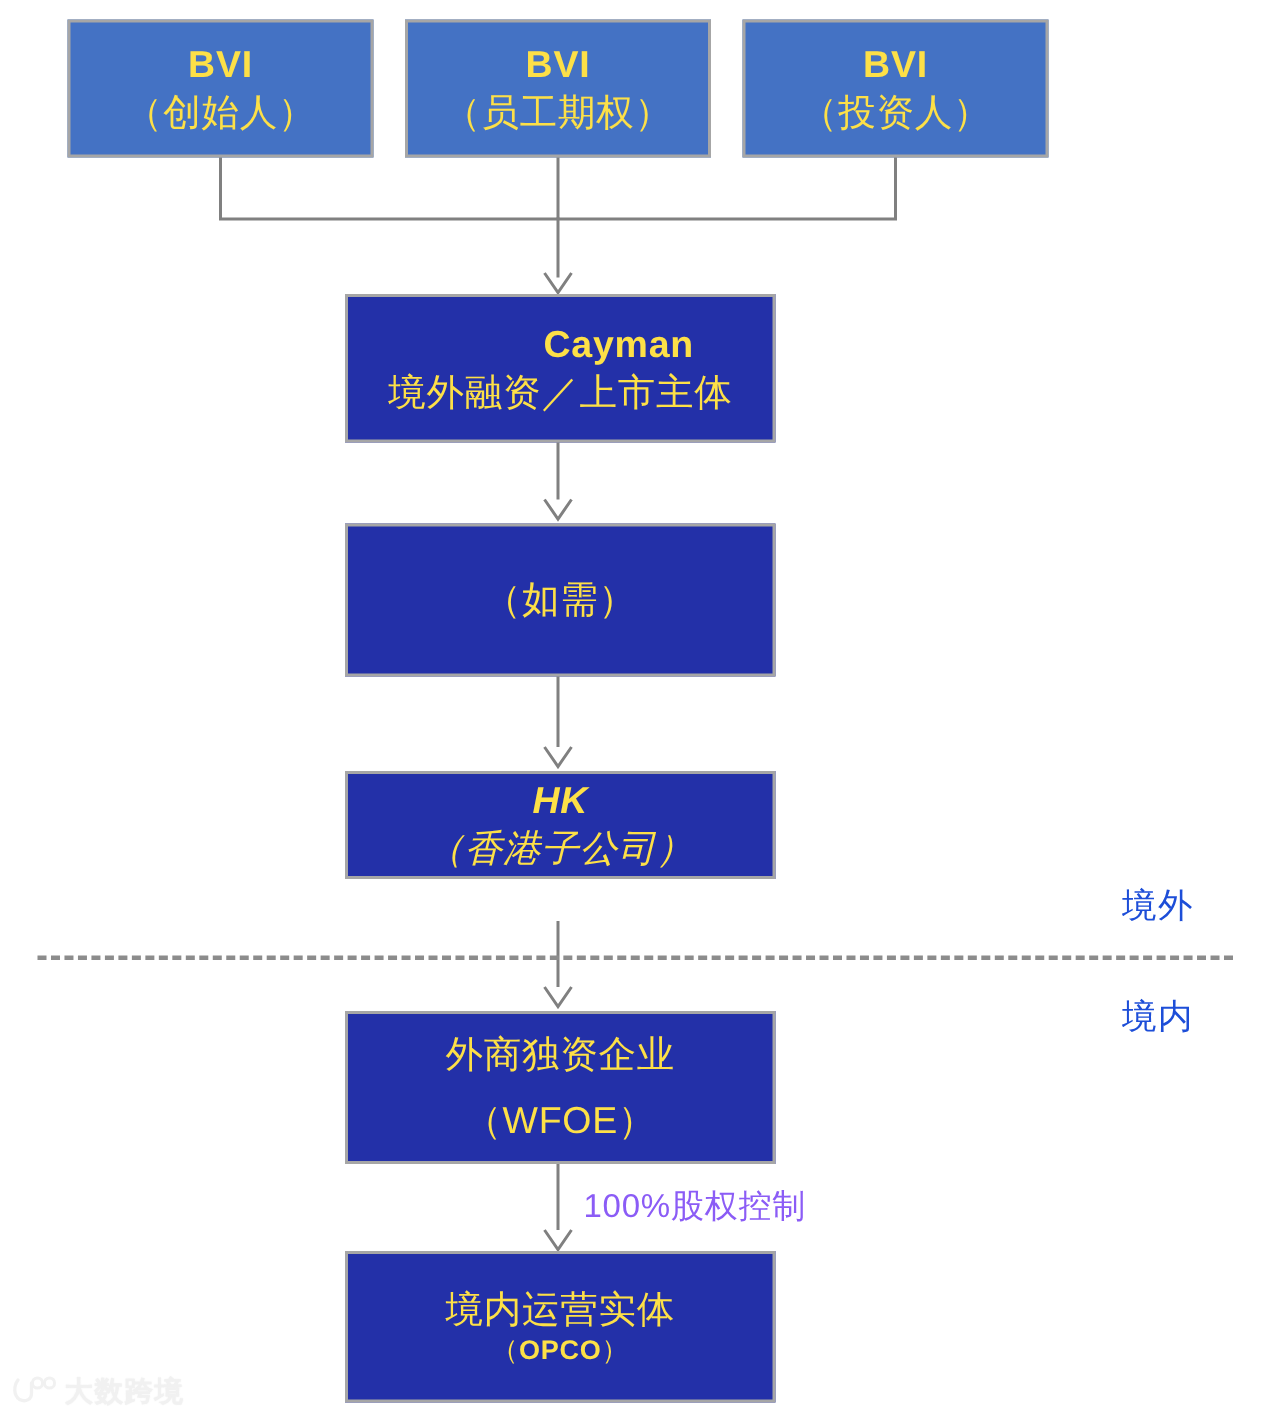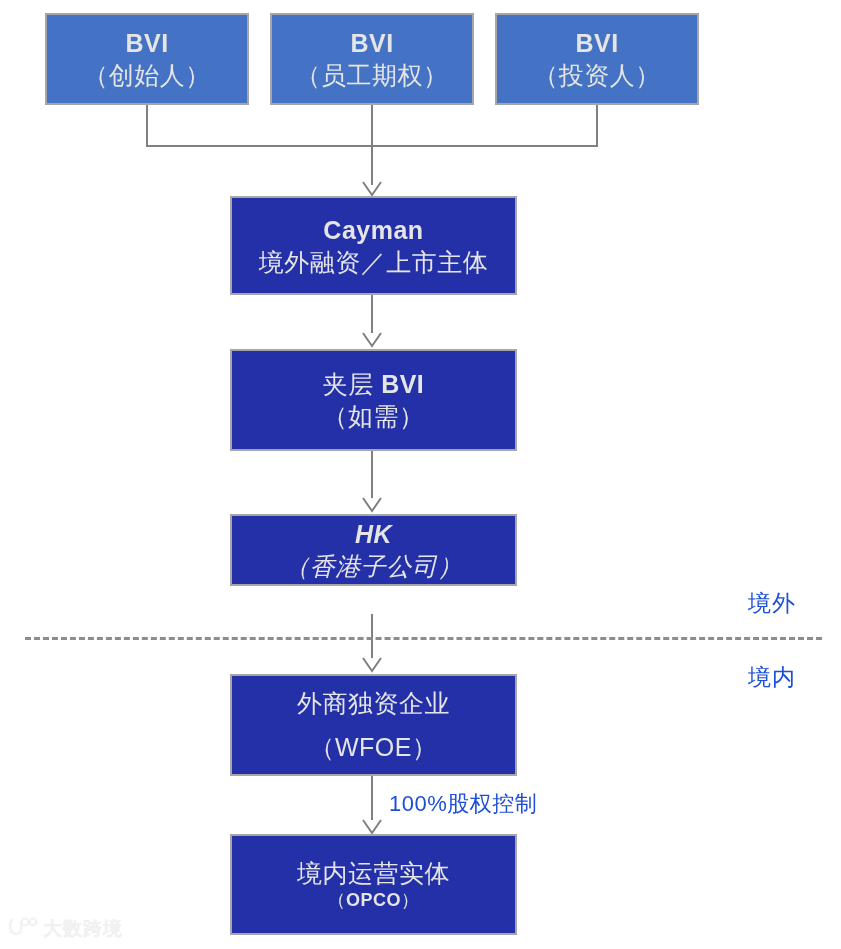--- a/index.html
+++ b/index.html
@@ -16,24 +16,24 @@
     height: 949px;
     background: #ffffff;
     overflow: hidden;
   }
 
   
   .node {
     position: absolute;
     box-sizing: border-box;
     border: 2px solid #a6a6a6;
-    color: #e5e5e5;
+    color: #fde047;
     display: flex;
     flex-direction: column;
-    align-items: flex-end;
+    align-items: flex-start;
     justify-content: center;
     text-align: center;
     line-height: 1.28;
     letter-spacing: 0.5px;
   }
   .node .line1,
   .node .line2 {
     display: block;
     width: 100%;
   }
@@ -107,21 +107,21 @@
     white-space: nowrap;
   }
   #label-offshore { left: 748px; top: 588px; }
   #label-onshore  { left: 748px; top: 662px; }
 
   #edge-label-control {
     position: absolute;
     left: 389px;
     top: 789px;
     font-size: 22px;
-    color: #1d4ed8;
+    color: #8b5cf6;
     white-space: nowrap;
     letter-spacing: 0.5px;
   }
 
   
   #watermark {
     position: absolute;
     left: 8px;
     top: 916px;
     display: flex;
@@ -179,21 +179,20 @@
   </div>
 
   <div class="conn v-line" style="left:371px; top:295px; height:38px;"></div>
   <div class="arrow-head" style="left:361px; top:331px;">
     <svg width="22" height="18" viewBox="0 0 22 18">
         <polyline points="2,2 11,15 20,2" fill="none" stroke="#808080" stroke-width="2"></polyline>
       </svg>
   </div>
 
   <div class="node node-dark center-box" id="midco-node">
-    <span class="line1"><span>夹层 </span><span class="bold">BVI</span></span>
     <span class="line2">（如需）</span>
   </div>
 
   <div class="conn v-line" style="left:371px; top:451px; height:47px;"></div>
   <div class="arrow-head" style="left:361px; top:496px;">
     <svg width="22" height="18" viewBox="0 0 22 18">
         <polyline points="2,2 11,15 20,2" fill="none" stroke="#808080" stroke-width="2"></polyline>
       </svg>
   </div>
 

